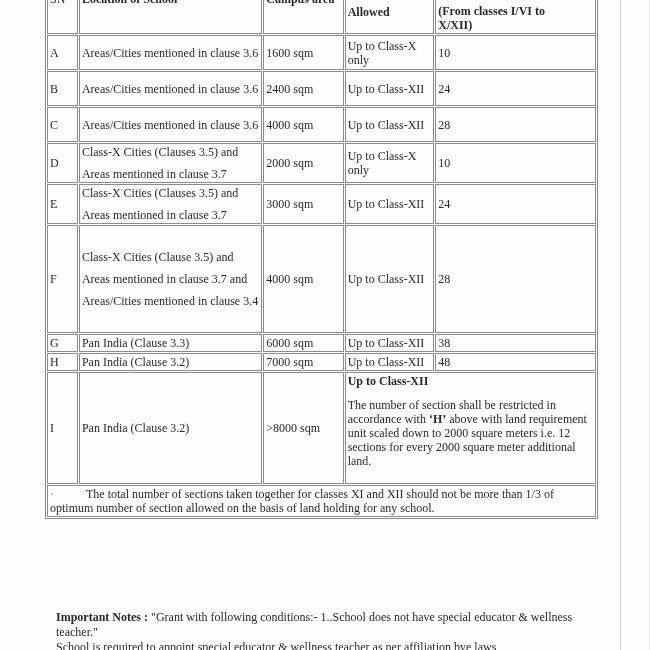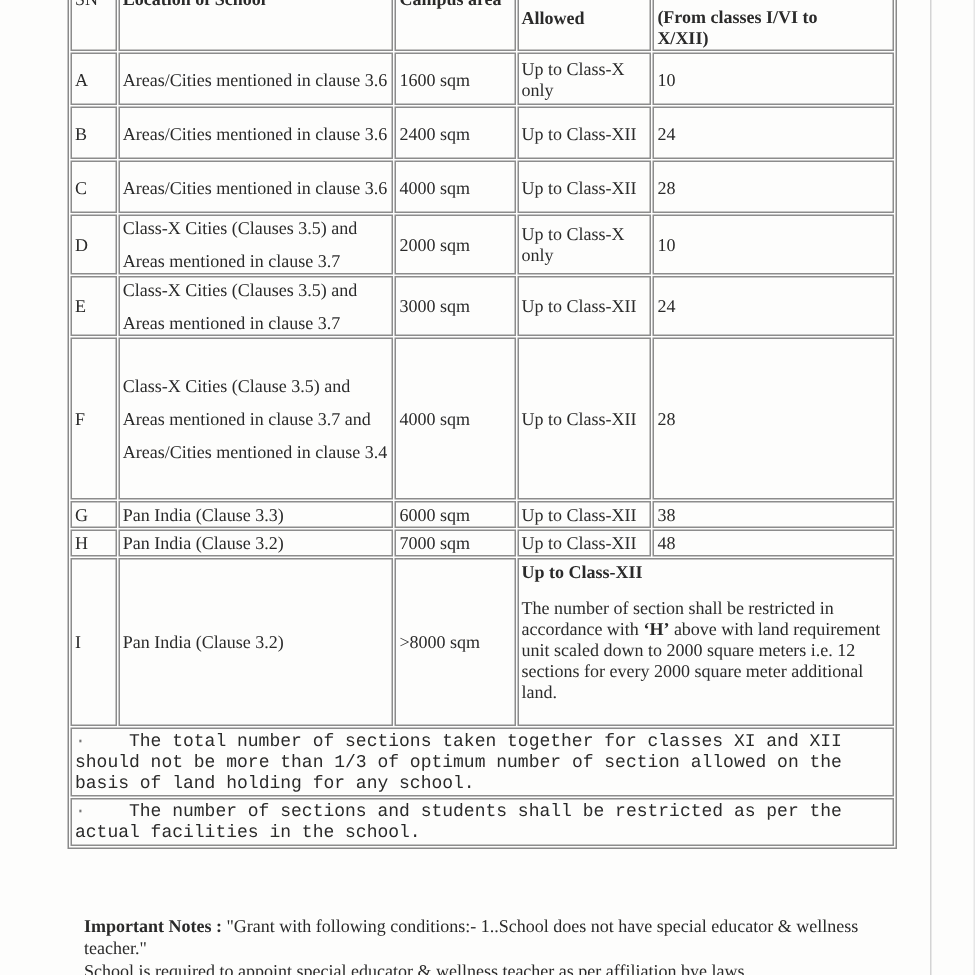--- a/index.html
+++ b/index.html
@@ -44,21 +44,21 @@
   .r-b td { height: 31px; }
   .r-c td { height: 31px; }
   .r-d td { height: 35px; }
   .r-e td { height: 35px; }
   .r-f td { height: 104px; }
   .r-g td { height: 14px; padding-top: 0; padding-bottom: 0; }
   .r-h td { height: 14px; padding-top: 0; padding-bottom: 0; }
   .r-i td { height: 108px; }
   .loc-gap { display: block; height: 8px; }
   .i-title { font-weight: bold; display: block; margin-bottom: 10px; }
-  .note-cell { padding: 1px 2px !important; font-family: Liberation Mono, monospace; }
+  .note-cell { padding: 1px 2px !important; }
   .bullet { display: inline-block; width: 36px; color: #777; }
   .notes {
     position: absolute; left: 56px; top: 610px; width: 540px;
     font-size: 12px; line-height: 15px;
   }
   .notes b { font-weight: bold; }
   .cut-line {
     position: absolute; left: 56px; top: 640px; width: 500px;
     font-size: 12px; line-height: 15px; white-space: nowrap;
   }
@@ -167,24 +167,19 @@
       <span class="i-title">Up to Class-XII</span>
       <span>The number of section shall be restricted in accordance with </span><b>‘H’</b><span> above with land requirement unit scaled down to 2000 square meters i.e. 12 sections for every 2000 square meter additional land.</span>
     </td>
   </tr>
 
   <tr>
     <td colspan="5" class="note-cell">
       <span class="bullet">·</span><span>The total number of sections taken together for classes XI and XII should not be more than 1/3 of optimum number of section allowed on the basis of land holding for any school.</span>
     </td>
   </tr>
-  <tr>
-    <td colspan="5" class="note-cell">
-      <span class="bullet">·</span><span>The number of sections and students shall be restricted as per the actual facilities in the school.</span>
-    </td>
-  </tr>
 </tbody>
   </table>
 
 <div class="notes">
   <b>Important Notes :</b><span> "Grant with following conditions:- 1..School does not have special educator &amp; wellness teacher."</span>
 </div>
 <div class="cut-line">School is required to appoint special educator &amp; wellness teacher as per affiliation bye laws</div>
 
 </body></html>

